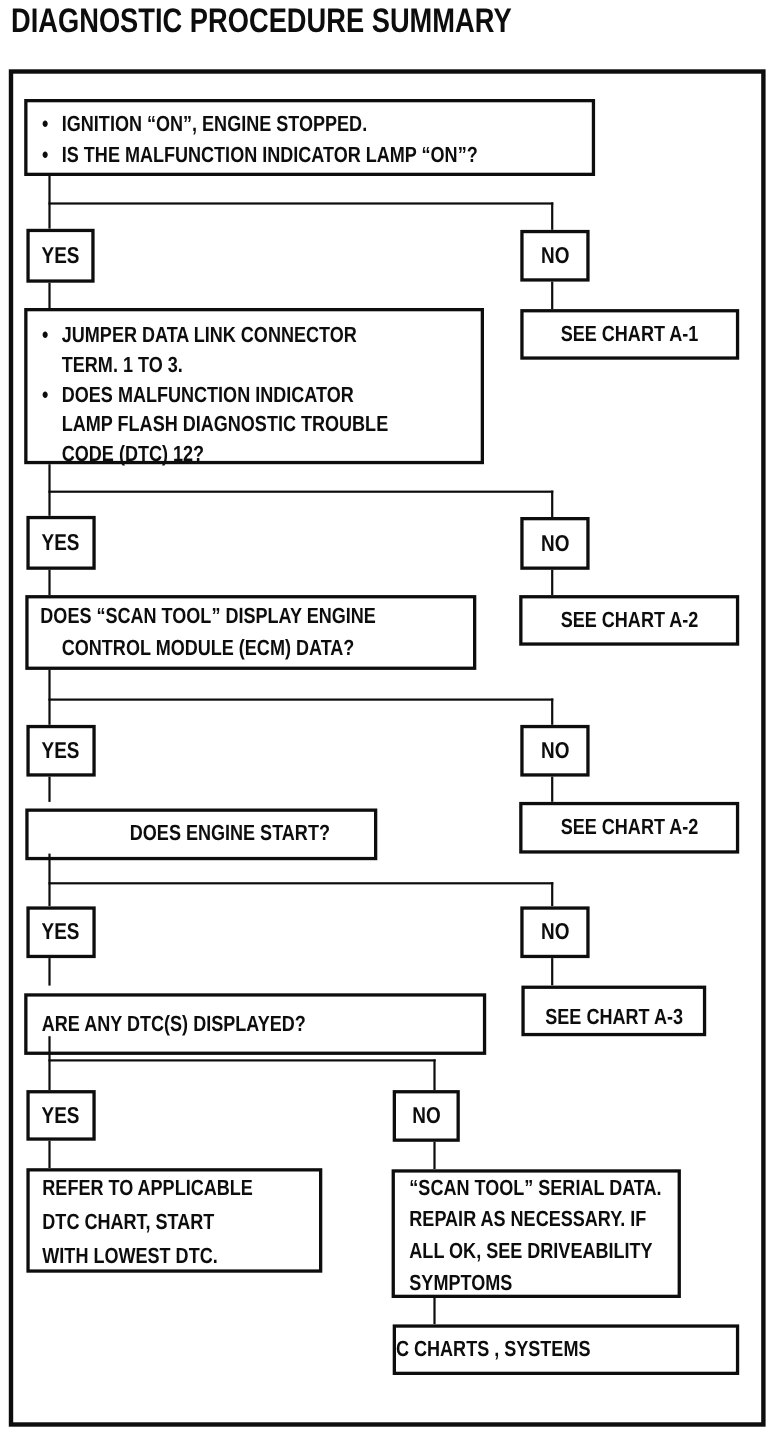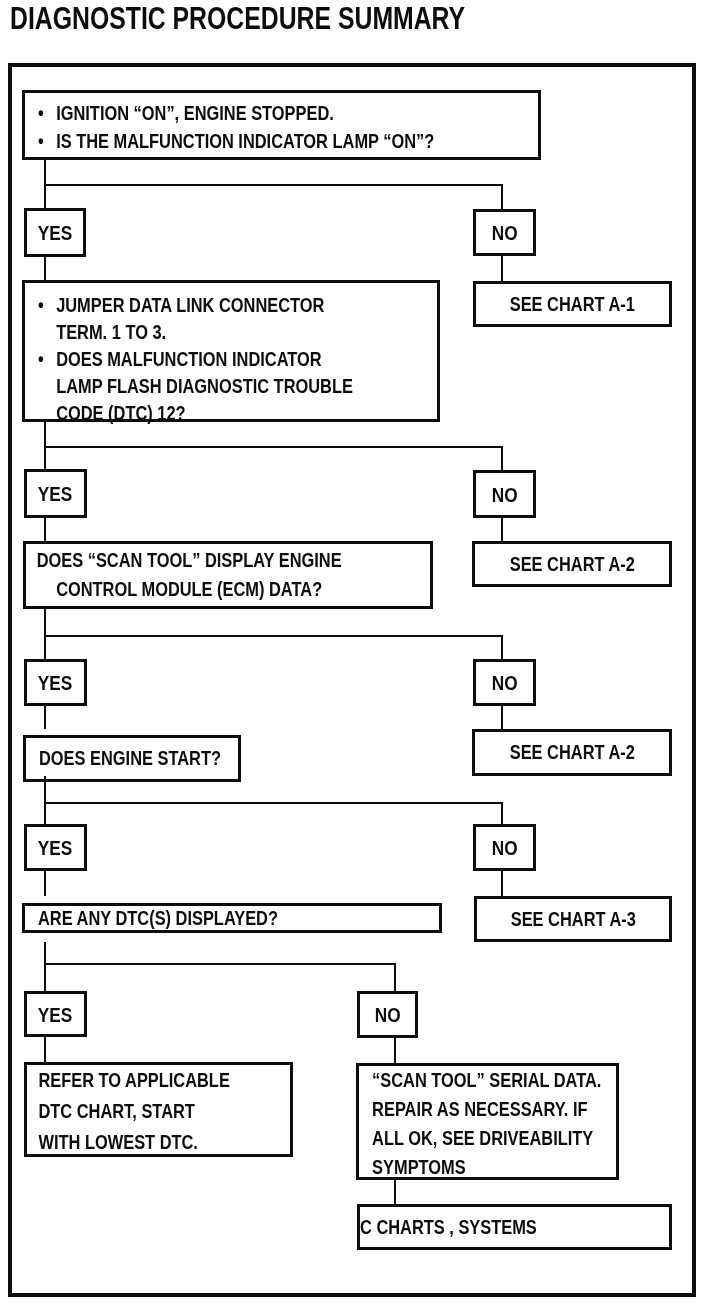--- a/index.html
+++ b/index.html
@@ -41,26 +41,26 @@
   #no1{left:473px;top:209px;width:63px;height:47px;}
   #seeA1{left:473px;top:281px;width:199px;height:46px;}
   #q2{left:22px;top:280px;width:418px;height:142px;}
   #q2 .bwrap{padding-top:9px;}
   #yes2{left:24px;top:469px;width:63px;height:49px;}
   #no2{left:473px;top:470px;width:63px;height:48px;}
   #q3{left:23px;top:541px;width:410px;height:68px;line-height:29px;text-align:center;}
   #seeA2{left:472px;top:541px;width:200px;height:46px;}
   #yes3{left:24px;top:659px;width:63px;height:47px;}
   #no3{left:473px;top:659px;width:63px;height:47px;}
-  #q4{left:23px;top:735px;width:218px;height:47px;}
+  #q4{left:23px;top:735px;width:320px;height:47px;justify-content:flex-end;}
   #seeA2b{left:472px;top:729px;width:200px;height:47px;}
   #yes4{left:24px;top:824px;width:63px;height:47px;}
   #no4{left:473px;top:824px;width:63px;height:47px;}
-  #q5{left:22px;top:903px;width:420px;height:30px;}
-  #seeA3{left:474px;top:896px;width:198px;height:46px;}
+  #q5{left:22px;top:903px;width:420px;height:56px;}
+  #seeA3{left:474px;top:896px;width:168px;height:46px;align-items:flex-end;}
   #yes5{left:24px;top:991px;width:63px;height:46px;}
   #no5{left:357px;top:991px;width:61px;height:47px;}
   #resYes{left:24px;top:1062px;width:269px;height:95px;line-height:31px;}
   #resYes .lines{padding:3px 0 0 14px;}
   #resNo{left:356px;top:1063px;width:263px;height:117px;line-height:29px;}
   #resNo .lines{padding:5px 0 0 16px;}
   #cCharts{left:357px;top:1204px;width:315px;height:46px;}
   .lines div{white-space:nowrap;}
   .yesno{font-size:21px;}
 </style>

